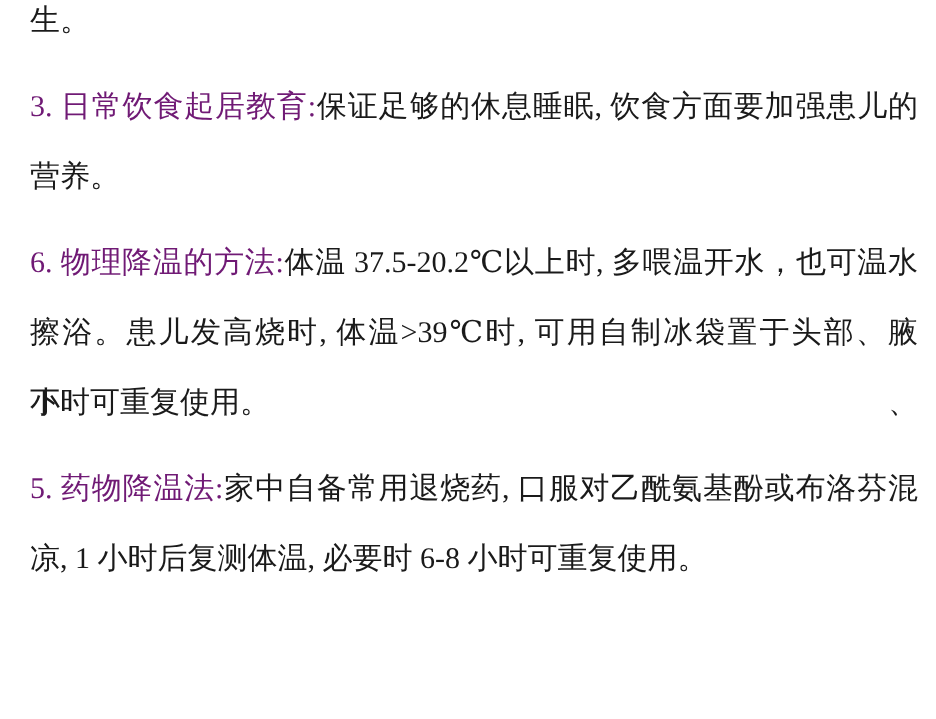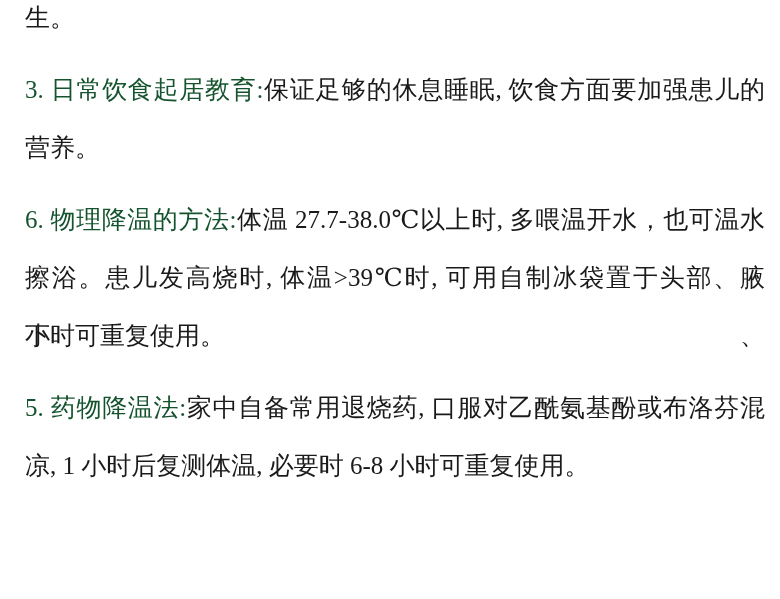--- a/index.html
+++ b/index.html
@@ -29,39 +29,39 @@
     line-height: 58px;
     text-align: left;
     white-space: nowrap;
   }
   .line.fill {
     white-space: normal;
     text-align: justify;
     text-align-last: justify;
   }
   .heading-red {
-    color: #14532d;
+    color: #701a75;
   }
 </style>
 </head>
 <body>
 
 <div class="doc">
 
   <div class="para">
     <div class="line"><span>生。</span></div>
   </div>
 
   <div class="para">
     <div class="line fill"><span class="heading-red">3. 日常饮食起居教育:</span><span>保证足够的休息睡眠, 饮食方面要加强患儿的</span></div>
     <div class="line"><span>营养。</span></div>
   </div>
 
   <div class="para">
-    <div class="line fill"><span class="heading-red">6. 物理降温的方法:</span><span>体温 27.7-38.0℃以上时, 多喂温开水，也可温水</span></div>
+    <div class="line fill"><span class="heading-red">6. 物理降温的方法:</span><span>体温 37.5-20.2℃以上时, 多喂温开水，也可温水</span></div>
     <div class="line fill"><span>擦浴。患儿发高烧时, 体温&gt;39℃时, 可用自制冰袋置于头部、腋下、</span></div>
     <div class="line"><span>小时可重复使用。</span></div>
   </div>
 
   <div class="para">
     <div class="line fill"><span class="heading-red">5. 药物降温法:</span><span>家中自备常用退烧药, 口服对乙酰氨基酚或布洛芬混</span></div>
     <div class="line"><span>凉, 1 小时后复测体温, 必要时 6-8 小时可重复使用。</span></div>
   </div>
 
 </div>

